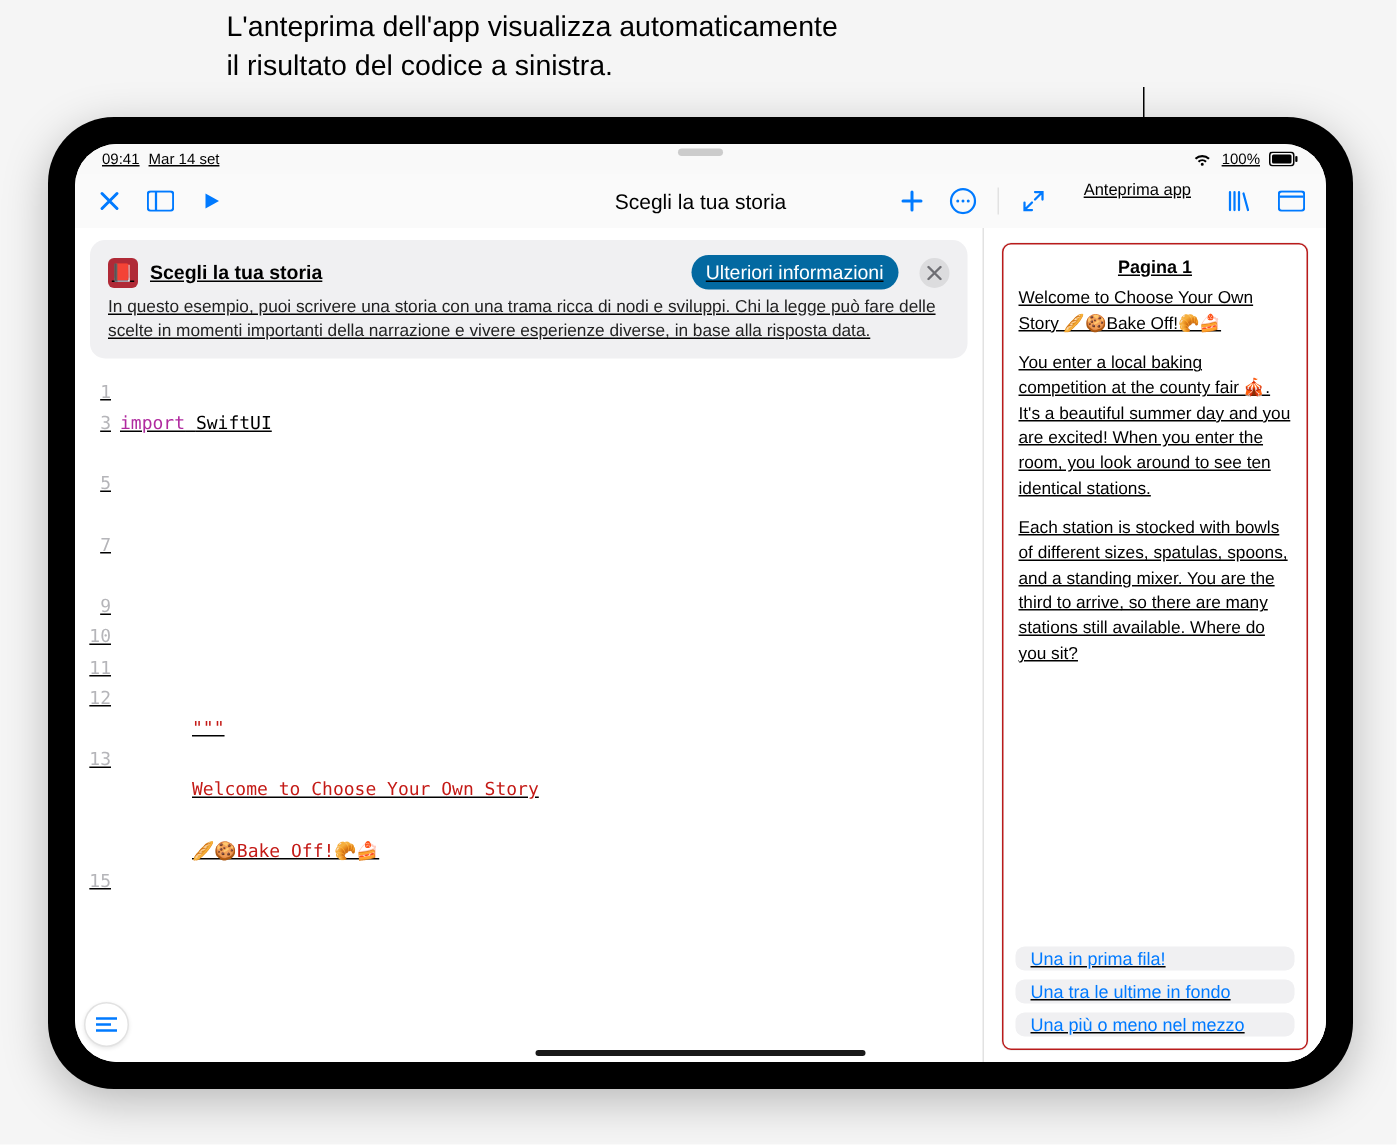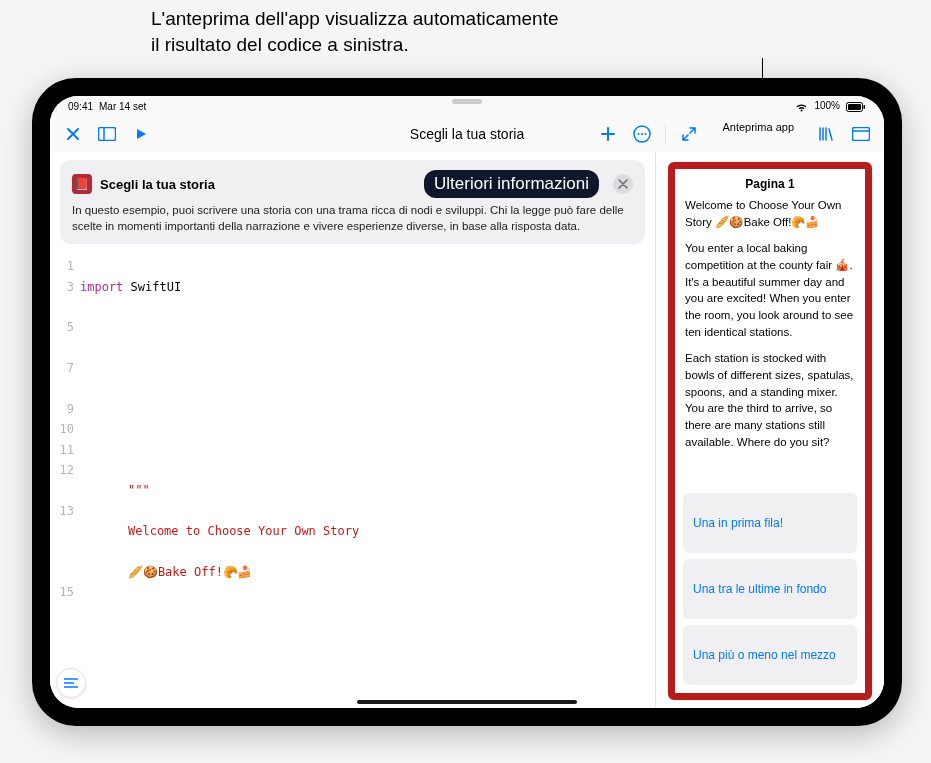--- a/index.html
+++ b/index.html
@@ -41,20 +41,21 @@
   .ipad {
     position: absolute;
     top: 78px;
     left: 32px;
     width: 870px;
     height: 648px;
     background: #000;
     border-radius: 44px;
     padding: 18px;
     box-shadow: 0 8px 30px rgba(0,0,0,0.25);
+    text-decoration: underline;
   }
   .screen {
     width: 100%;
     height: 100%;
     background: #fff;
     border-radius: 28px;
     overflow: hidden;
     position: relative;
     display: flex;
     flex-direction: column;
@@ -153,23 +154,23 @@
   }
   .info-icon {
     width: 20px; height: 20px;
     background: #b02a37;
     border-radius: 4px;
     display: flex; align-items: center; justify-content: center;
     font-size: 12px;
   }
   .info-title { font-weight: 600; font-size: 13px; flex: 1;}
   .info-pill {
-    background: #0f172a;
+    background: #0369a1;
     color: #fff;
-    font-size: 17px;
+    font-size: 13px;
     padding: 4px 10px;
     border-radius: 12px;
     font-weight: 500;
   }
   .info-close {
     width: 20px; height: 20px;
     border-radius: 10px;
     background: #dcdcde;
     color: #6e6e73;
     display: flex; align-items: center; justify-content: center;
@@ -225,21 +226,21 @@
   .preview-pane {
     width: 228px;
     padding: 10px 12px 8px 12px;
     display: flex;
     flex-direction: column;
     background: #fff;
     overflow: hidden;
   }
   .preview-card {
     flex: 1;
-    border: 7px solid #b91c1c;
+    border: 1px solid #b91c1c;
     border-radius: 6px;
     display: flex;
     flex-direction: column;
     overflow: hidden;
     box-shadow: 0 0 0 0.5px #eee;
   }
   .preview-header {
     text-align: center;
     font-weight: 600;
     font-size: 12px;
@@ -255,21 +256,21 @@
   .preview-choices {
     padding: 4px 8px 8px 8px;
     display: flex;
     flex-direction: column;
     gap: 6px;
   }
   .choice-btn {
     background: #f0f0f2;
     color: #007aff;
     font-size: 12px;
-    padding: 23px 10px;
+    padding: 1px 10px;
     border-radius: 6px;
     text-align: left;
   }
 
   .home-indicator {
     position: absolute;
     bottom: 4px;
     left: 50%;
     transform: translateX(-50%);
     width: 220px;

